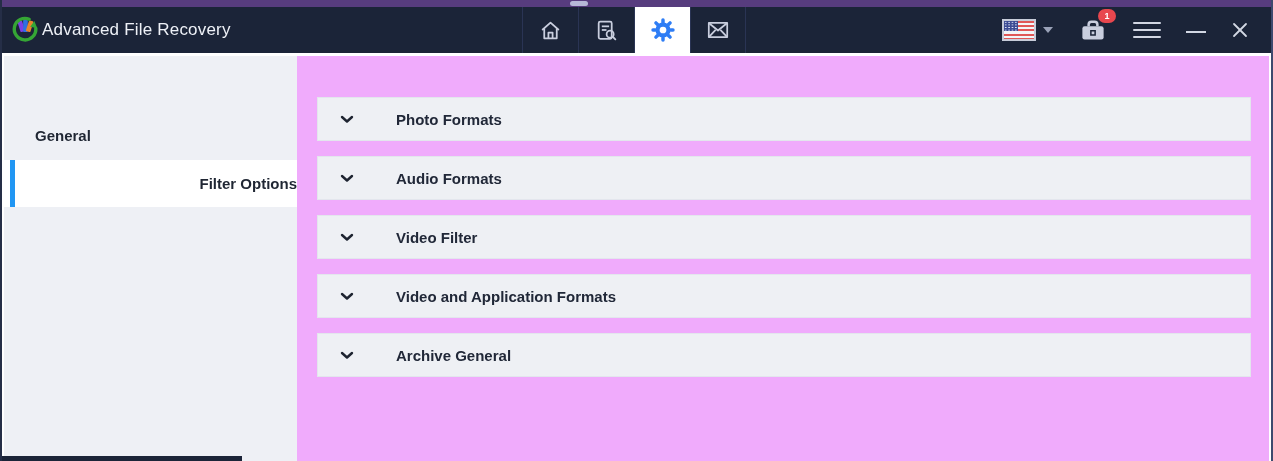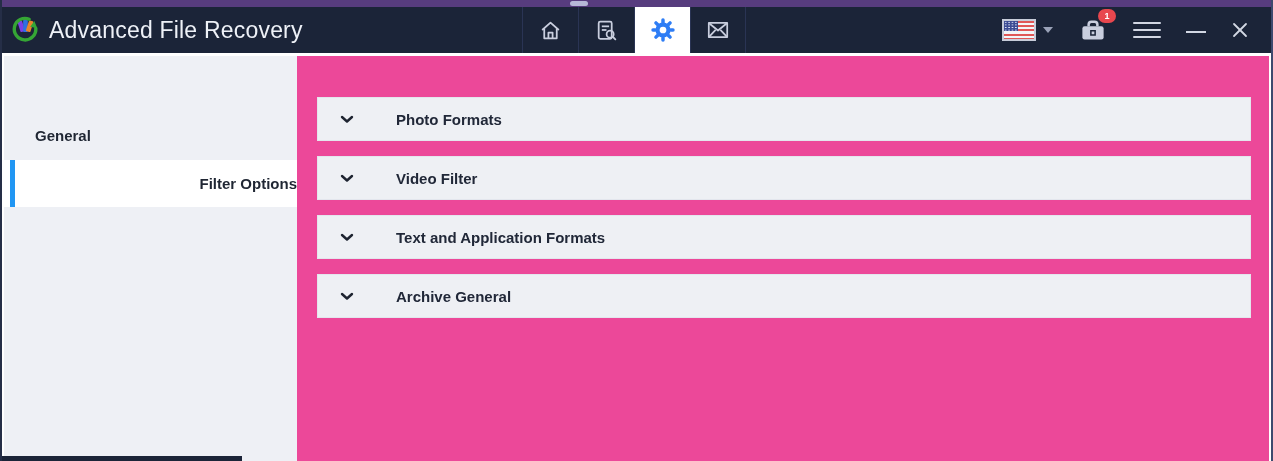--- a/index.html
+++ b/index.html
@@ -8,21 +8,21 @@
           border-left:2px solid #252e47;border-right:2px solid #3e4a6e;box-sizing:border-box;}
 
   
   .top-strip{position:absolute;top:0;left:0;width:100%;height:7px;background:#573c7e;z-index:5;}
   .strip-artifact{position:absolute;left:568px;top:1px;width:18px;height:5px;border-radius:3px;
                   background:#c7cfe6;opacity:.85;}
 
   
   .titlebar{position:absolute;top:7px;left:0;width:100%;height:46px;background:#1b2438;z-index:4;}
   .brand{position:absolute;left:8px;top:0;height:46px;display:flex;align-items:center;}
-  .app-title{color:#eef1f7;font-size:23px;margin-left:9px;letter-spacing:.2px;}
+  .app-title{color:#eef1f7;font-size:17px;margin-left:2px;letter-spacing:.2px;}
 
   .nav-tabs{position:absolute;left:520px;top:0;height:46px;display:flex;}
   .nav-tab{width:56px;height:46px;display:flex;align-items:center;justify-content:center;
            border-left:1px solid #2a3454;box-sizing:border-box;cursor:pointer;}
   .nav-tab:last-child{border-right:1px solid #2a3454;}
   .nav-tab.active{background:#ffffff;}
 
   .tb-right{position:absolute;right:22px;top:0;height:46px;display:flex;align-items:center;gap:25px;}
   .lang-btn{display:flex;align-items:center;gap:7px;cursor:pointer;}
   .flag{position:relative;width:34px;height:22px;border:2px solid #c6cbd8;box-sizing:border-box;
@@ -42,21 +42,21 @@
 
   
   .app-body{position:absolute;top:53px;left:2px;right:2px;bottom:0;background:#fff;
             display:flex;padding-top:3px;box-sizing:border-box;}
   .sidebar{width:293px;background:#eef0f5;height:437px;flex:none;padding-top:56px;box-sizing:border-box;}
   .side-item{position:relative;height:47px;display:flex;align-items:center;padding-left:31px;
              font-size:15px;font-weight:600;color:#1f2633;cursor:pointer;margin-bottom:1px;}
   .side-item.active{background:#ffffff;padding-left:35px;justify-content:flex-end;}
   .side-item.active::before{content:'';position:absolute;left:6px;top:0;bottom:0;width:5px;background:#2196f3;}
 
-  .content{flex:1;background:#ec4899;padding:41px 18px 16px 20px;}
+  .content{flex:1;background:#f0abfc;padding:41px 18px 16px 20px;}
   .acc-row{height:44px;background:#eef0f4;border:1px solid #e3e6ed;box-sizing:border-box;
            display:flex;align-items:center;padding-left:22px;margin-bottom:15px;cursor:pointer;}
   .acc-label{font-size:15px;font-weight:600;color:#212838;margin-left:42px;}
   .chev{flex:none;display:flex;align-items:center;}
 
   .bottom-strip{position:absolute;left:0;bottom:0;width:240px;height:5px;background:#1b2438;z-index:6;}
 
   svg{display:block;}
 </style>
 </head>
@@ -184,38 +184,46 @@
 
       <div class="acc-row">
         <span class="chev">
           <svg viewBox="0 0 14 9" width="14" height="9" fill="none" stroke="#1d2330" stroke-width="2.4" stroke-linecap="round" stroke-linejoin="round">
               <polyline points="2,2 7,6.5 12,2"></polyline>
             </svg>
         </span>
         <span class="acc-label">Photo Formats</span>
       </div>
 
+      <div class="acc-row">
+        <span class="chev">
+          <svg viewBox="0 0 14 9" width="14" height="9" fill="none" stroke="#1d2330" stroke-width="2.4" stroke-linecap="round" stroke-linejoin="round">
+              <polyline points="2,2 7,6.5 12,2"></polyline>
+            </svg>
+        </span>
+        <span class="acc-label">Audio Formats</span>
+      </div>
 
       <div class="acc-row">
         <span class="chev">
           <svg viewBox="0 0 14 9" width="14" height="9" fill="none" stroke="#1d2330" stroke-width="2.4" stroke-linecap="round" stroke-linejoin="round">
               <polyline points="2,2 7,6.5 12,2"></polyline>
             </svg>
         </span>
         <span class="acc-label">Video Filter</span>
       </div>
 
 
       <div class="acc-row">
         <span class="chev">
           <svg viewBox="0 0 14 9" width="14" height="9" fill="none" stroke="#1d2330" stroke-width="2.4" stroke-linecap="round" stroke-linejoin="round">
               <polyline points="2,2 7,6.5 12,2"></polyline>
             </svg>
         </span>
-        <span class="acc-label">Text and Application Formats</span>
+        <span class="acc-label">Video and Application Formats</span>
       </div>
 
       <div class="acc-row">
         <span class="chev">
           <svg viewBox="0 0 14 9" width="14" height="9" fill="none" stroke="#1d2330" stroke-width="2.4" stroke-linecap="round" stroke-linejoin="round">
               <polyline points="2,2 7,6.5 12,2"></polyline>
             </svg>
         </span>
         <span class="acc-label">Archive General</span>
       </div>

